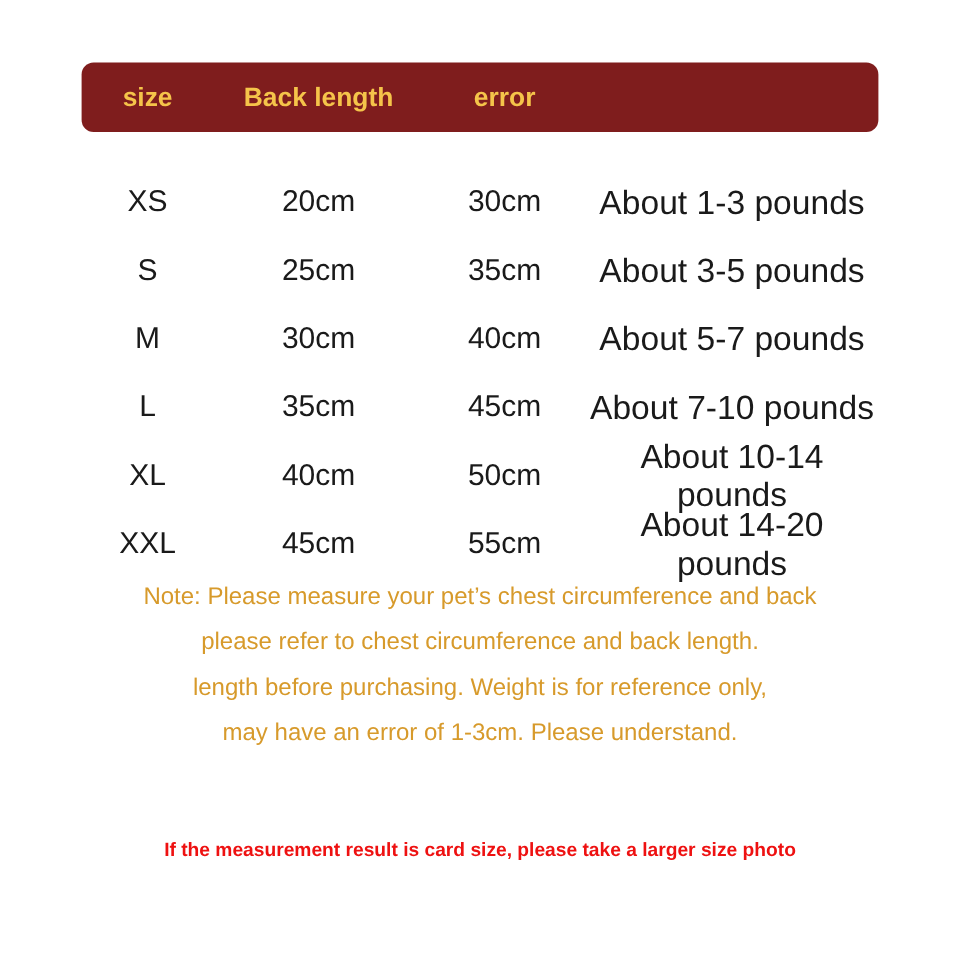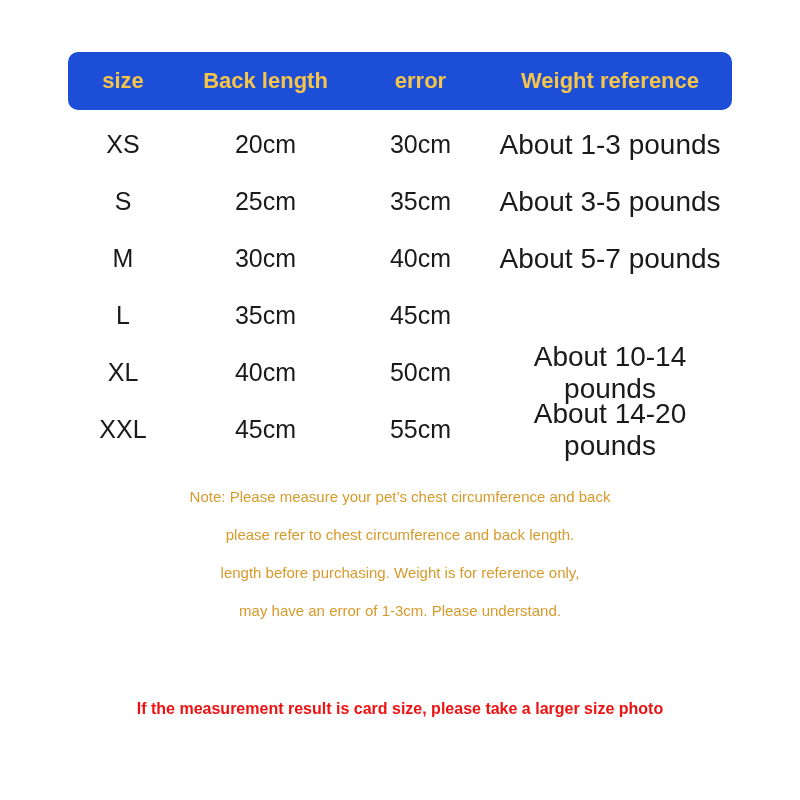--- a/index.html
+++ b/index.html
@@ -20,41 +20,41 @@
     box-sizing: border-box;
     padding: 0;
   }
   
   .header-bar {
     position: absolute;
     left: 68px;
     top: 52px;
     width: 664px;
     height: 58px;
-    background: #1d4ed8;
+    background: #7f1d1d;
     border-radius: 10px;
     display: flex;
     align-items: center;
   }
   .header-bar .cell {
     color: #F5C44A;
     font-size: 22px;
     font-weight: bold;
     text-align: center;
   }
   .col-size   { width: 110px; }
   .col-back   { width: 175px; }
   .col-bust   { width: 135px; }
   .col-weight { width: 244px; }
 
   
   .table-body {
     position: absolute;
     left: 68px;
-    top: 116px;
+    top: 140px;
     width: 664px;
   }
   .row {
     display: flex;
     align-items: center;
     height: 57px;
   }
   .row .cell {
     color: #1a1a1a;
     font-size: 25px;
@@ -66,21 +66,21 @@
   }
 
   
   .note {
     position: absolute;
     left: 40px;
     top: 478px;
     width: 720px;
     text-align: center;
     color: #D79A2B;
-    font-size: 15px;
+    font-size: 20px;
     line-height: 38px;
   }
   .note .line { display: block; }
 
   
   .warning {
     position: absolute;
     left: 40px;
     top: 700px;
     width: 720px;
@@ -92,21 +92,20 @@
 </style>
 </head>
 <body>
 
 <div class="sheet">
 
   <div class="header-bar">
     <div class="cell col-size">size</div>
     <div class="cell col-back">Back length</div>
     <div class="cell col-bust">error</div>
-    <div class="cell col-weight">Weight reference</div>
   </div>
 
   <div class="table-body">
 
     <div class="row">
       <div class="cell col-size">XS</div>
       <div class="cell col-back">20cm</div>
       <div class="cell col-bust">30cm</div>
       <div class="cell col-weight weight">About 1-3 pounds</div>
     </div>
@@ -122,20 +121,21 @@
       <div class="cell col-size">M</div>
       <div class="cell col-back">30cm</div>
       <div class="cell col-bust">40cm</div>
       <div class="cell col-weight weight">About 5-7 pounds</div>
     </div>
 
     <div class="row">
       <div class="cell col-size">L</div>
       <div class="cell col-back">35cm</div>
       <div class="cell col-bust">45cm</div>
+      <div class="cell col-weight weight">About 7-10 pounds</div>
     </div>
 
     <div class="row">
       <div class="cell col-size">XL</div>
       <div class="cell col-back">40cm</div>
       <div class="cell col-bust">50cm</div>
       <div class="cell col-weight weight">About 10-14 pounds</div>
     </div>
 
     <div class="row">

